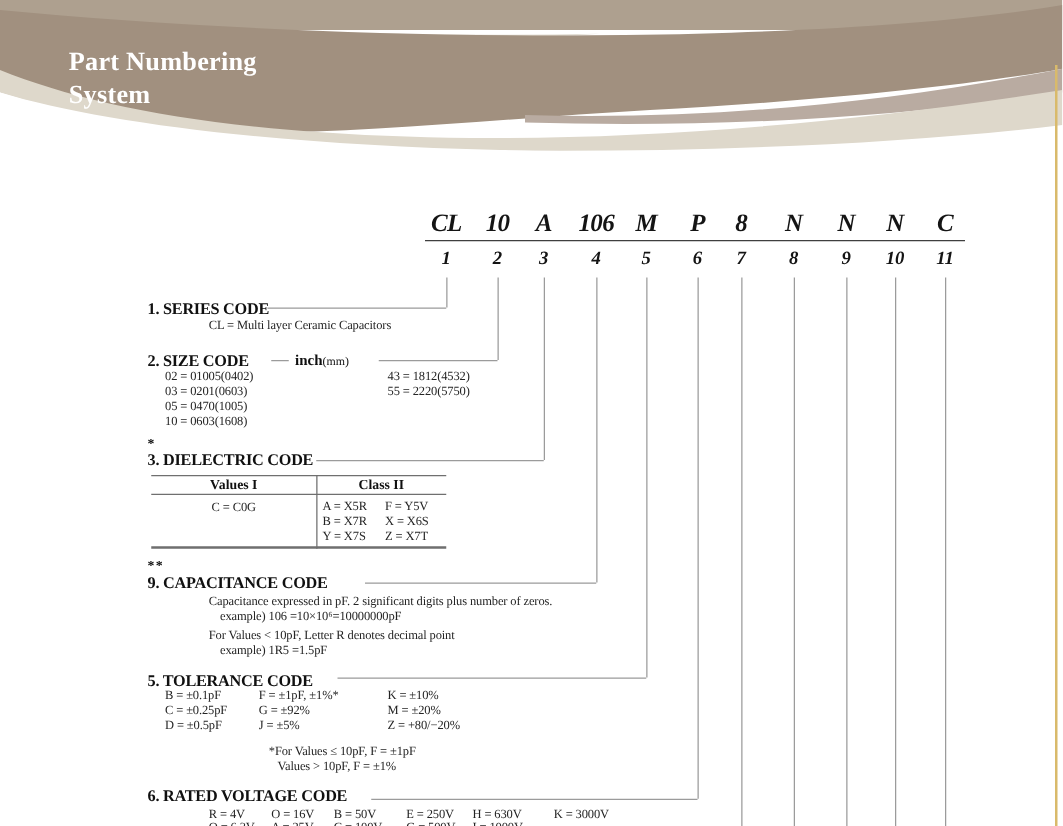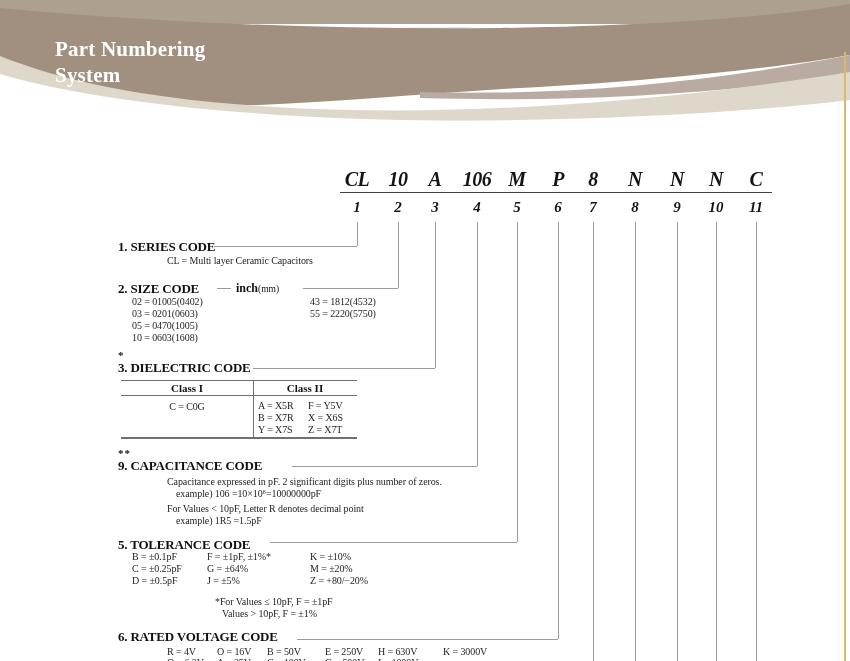--- a/index.html
+++ b/index.html
@@ -120,21 +120,21 @@
     <div>43 = 1812(4532)</div>
     <div>55 = 2220(5750)</div>
   </div>
 
   <div class="fnote" style="top:349px">*</div>
   <div class="sec-title" style="top:360px">3. DIELECTRIC CODE</div>
   <div class="tline" style="left:121px;top:380px;width:236px;height:1px"></div>
   <div class="tline" style="left:121px;top:395px;width:236px;height:1px"></div>
   <div class="tline" style="left:121px;top:437px;width:236px;height:2px"></div>
   <div class="tline" style="left:253px;top:380px;width:1px;height:59px"></div>
-  <div class="th" style="left:121px;top:382px;width:132px">Class I</div>
+  <div class="th" style="left:121px;top:382px;width:132px">Values I</div>
   <div class="th" style="left:253px;top:382px;width:104px">Class II</div>
   <div class="td-c1">C = C0G</div>
   <div class="c2rows">
     <div class="c2row">
       <span>A = X5R</span>
       <span>F = Y5V</span>
     </div>
     <div class="c2row">
       <span>B = X7R</span>
       <span>X = X6S</span>
@@ -153,21 +153,21 @@
   <div class="btxt" style="left:141px;top:515px">example) 1R5 =1.5pF</div>
 
   <div class="sec-title" style="top:537px">5. TOLERANCE CODE</div>
   <div class="bcol" style="left:132px;top:551px">
     <div>B = ±0.1pF</div>
     <div>C = ±0.25pF</div>
     <div>D = ±0.5pF</div>
   </div>
   <div class="bcol" style="left:207px;top:551px">
     <div>F = ±1pF, ±1%*</div>
-    <div>G = ±64%</div>
+    <div>G = ±92%</div>
     <div>J = ±5%</div>
   </div>
   <div class="bcol" style="left:310px;top:551px">
     <div>K = ±10%</div>
     <div>M = ±20%</div>
     <div>Z = +80/−20%</div>
   </div>
   <div class="btxt" style="left:180px;top:596px">*For Values ≤ 10pF, F = ±1pF</div>
   <div class="btxt" style="left:187px;top:608px">Values &gt; 10pF, F = ±1%</div>
 

